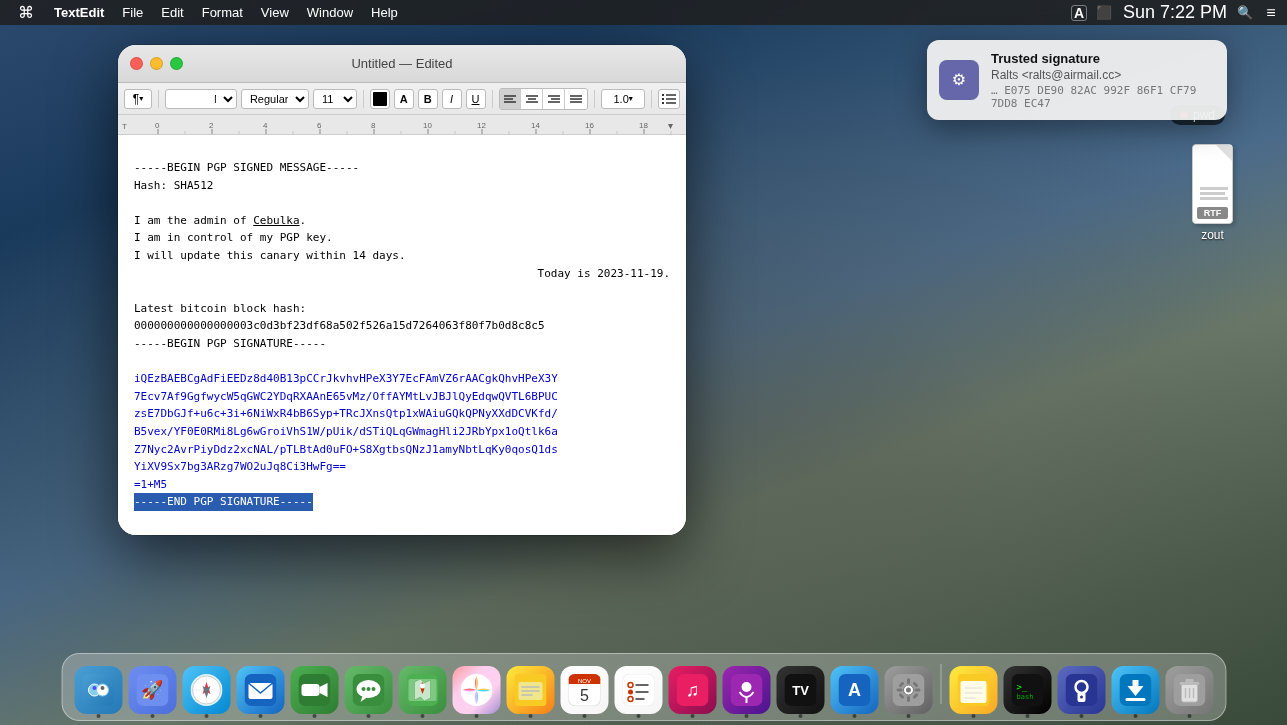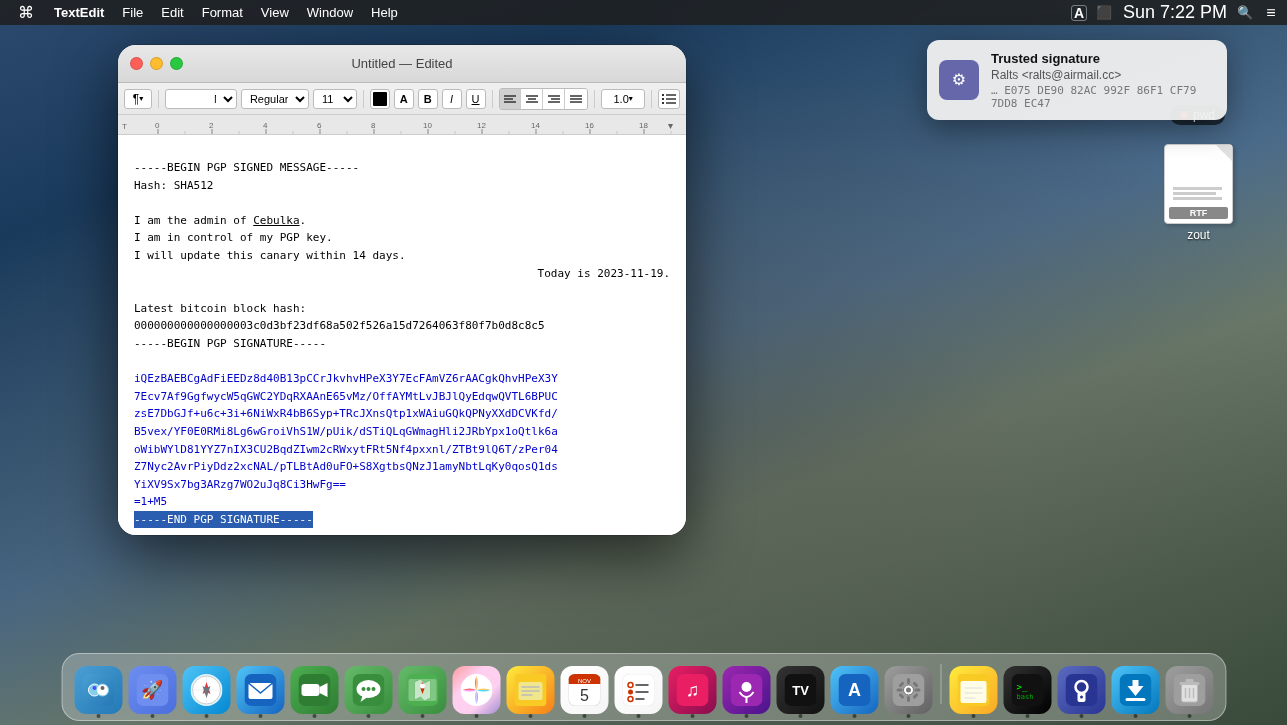--- a/index.html
+++ b/index.html
@@ -346,21 +346,21 @@
       display: flex;
       flex-direction: column;
       align-items: center;
       gap: 4px;
       cursor: pointer;
       padding: 4px;
       border-radius: 4px;
     }
 
     .desktop-icon-img {
-      width: 69px;
+      width: 41px;
       height: 80px;
       background: #f0f0f0;
       border-radius: 4px;
       display: flex;
       align-items: center;
       justify-content: center;
       position: relative;
     }
 
     .rtf-icon {
@@ -683,21 +683,20 @@
         <div style="color:#000;text-align:right;">Today is 2023-11-19.</div>
         <div>&nbsp;</div>
         <div style="color:#000;">Latest bitcoin block hash:</div>
         <div style="color:#000;">000000000000000003c0d3bf23df68a502f526a15d7264063f80f7b0d8c8c5</div>
         <div style="color:#000;">-----BEGIN PGP SIGNATURE-----</div>
         <div>&nbsp;</div>
         <div style="color:#0000cc;">iQEzBAEBCgAdFiEEDz8d40B13pCCrJkvhvHPeX3Y7EcFAmVZ6rAACgkQhvHPeX3Y</div>
         <div style="color:#0000cc;">7Ecv7Af9GgfwycW5qGWC2YDqRXAAnE65vMz/OffAYMtLvJBJlQyEdqwQVTL6BPUC</div>
         <div style="color:#0000cc;">zsE7DbGJf+u6c+3i+6NiWxR4bB6Syp+TRcJXnsQtp1xWAiuGQkQPNyXXdDCVKfd/</div>
         <div style="color:#0000cc;">B5vex/YF0E0RMi8Lg6wGroiVhS1W/pUik/dSTiQLqGWmagHli2JRbYpx1oQtlk6a</div>
-        <div style="color:#0000cc;">oWibWYlD81YYZ7nIX3CU2BqdZIwm2cRWxytFRt5Nf4pxxnl/ZTBt9lQ6T/zPer04</div>
         <div style="color:#0000cc;">Z7Nyc2AvrPiyDdz2xcNAL/pTLBtAd0uFO+S8XgtbsQNzJ1amyNbtLqKy0qosQ1ds</div>
         <div style="color:#0000cc;">YiXV9Sx7bg3ARzg7WO2uJq8Ci3HwFg==</div>
         <div style="color:#0000cc;">=1+M5</div>
         <div style="color:#0000cc; background:#2a5db0; color:white; display:inline-block;">-----END PGP SIGNATURE-----</div>
       </div>
     </div>
   </div>
 
   <div id="notification">
     <div class="notif-icon">

